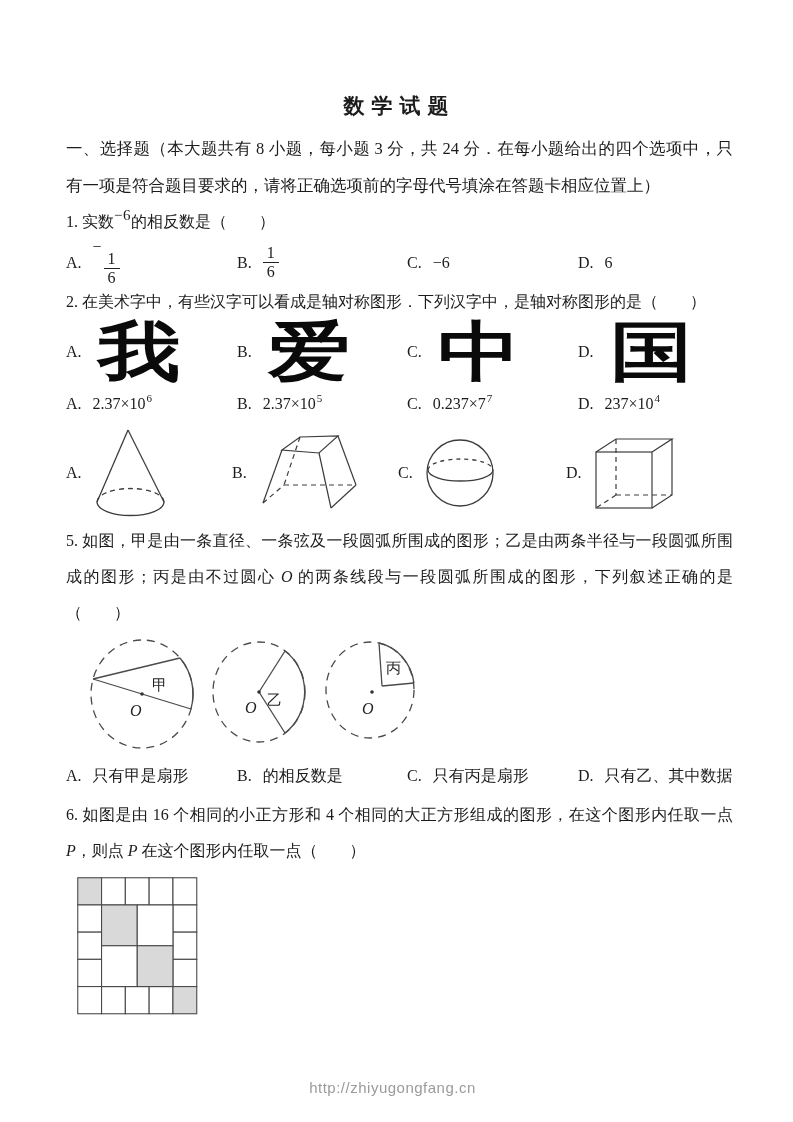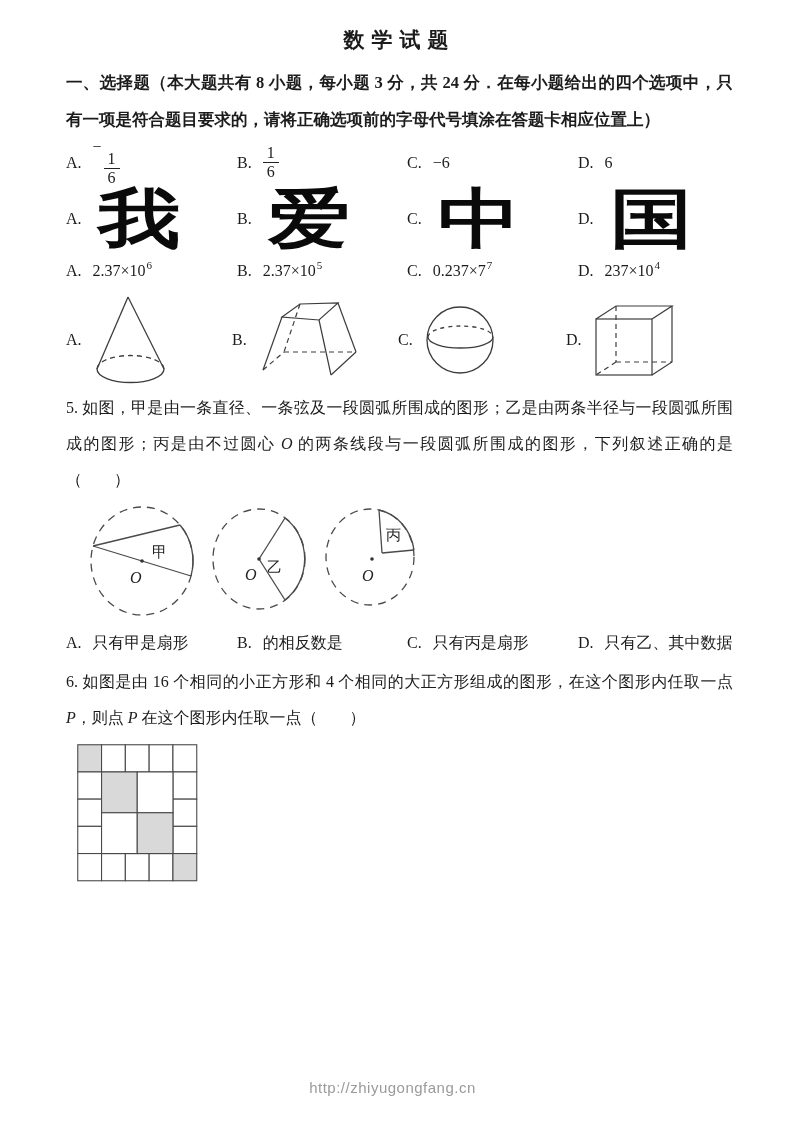--- a/index.html
+++ b/index.html
@@ -1,25 +1,25 @@
 <!DOCTYPE html>
 <html><head>
 <meta charset="utf-8">
 <style>
   html,body{margin:0;padding:0;}
   body{
     width:793px;height:1122px;background:#ffffff;overflow:hidden;
     font-family:"Liberation Serif","DejaVu Serif",serif;color:#1c1c1c;
     -webkit-font-smoothing:antialiased;
   }
-  .page{box-sizing:border-box;width:793px;height:1122px;padding:26px 60px 0 66px;position:relative;}
+  .page{box-sizing:border-box;width:793px;height:1122px;padding:92px 60px 0 66px;position:relative;}
 
   .title{margin:0 0 10px 0;text-align:center;font-size:21px;font-weight:bold;letter-spacing:7px;}
 
-  .heading{margin:0;font-size:16.5px;font-weight:bold;line-height:37px;text-align:justify;}
+  .heading{margin:0;font-size:16.5px;font-weight:normal;line-height:37px;text-align:justify;}
 
   .stem{margin:2px 0 0 0;font-size:16px;line-height:31px;text-align:justify;}
   .stem.tall{line-height:36px;}
 
   .rsup{position:relative;top:-7px;font-size:15px;letter-spacing:0.5px;}
   .ivar{font-style:italic;}
 
   .optrow{display:grid;grid-template-columns:171px 170px 171px 1fr;align-items:center;font-size:16px;}
   .optrow.h44{height:46px;}
   .optrow.h36{height:38px;}
@@ -56,20 +56,21 @@
 </style>
 </head>
 <body>
 
 <div class="page">
 
   <h1 class="title">数学试题</h1>
 
   <p class="heading">一、选择题（本大题共有 8 小题，每小题 3 分，共 24 分．在每小题给出的四个选项中，只有一项是符合题目要求的，请将正确选项前的字母代号填涂在答题卡相应位置上）</p>
 
+  <p class="stem"><span>1. 实数</span><span class="rsup">−6</span><span>的相反数是（　　）</span></p>
 
   <div class="optrow h44">
     <div class="opt">
       <span class="lab">A.</span>
       <span><span class="sign">−</span><span class="frac">
             <span class="fnum">1</span>
             <span class="fden">6</span>
           </span></span>
     </div>
     <div class="opt">
@@ -82,20 +83,21 @@
     <div class="opt">
       <span class="lab">C.</span>
       <span>−6</span>
     </div>
     <div class="opt">
       <span class="lab">D.</span>
       <span>6</span>
     </div>
   </div>
 
+  <p class="stem">2. 在美术字中，有些汉字可以看成是轴对称图形．下列汉字中，是轴对称图形的是（　　）</p>
   <div class="q2row">
     <div class="q2opt">
       <span class="lab">A.</span>
       <span class="bigchar">我</span>
     </div>
     <div class="q2opt">
       <span class="lab">B.</span>
       <span class="bigchar">爱</span>
     </div>
     <div class="q2opt">

